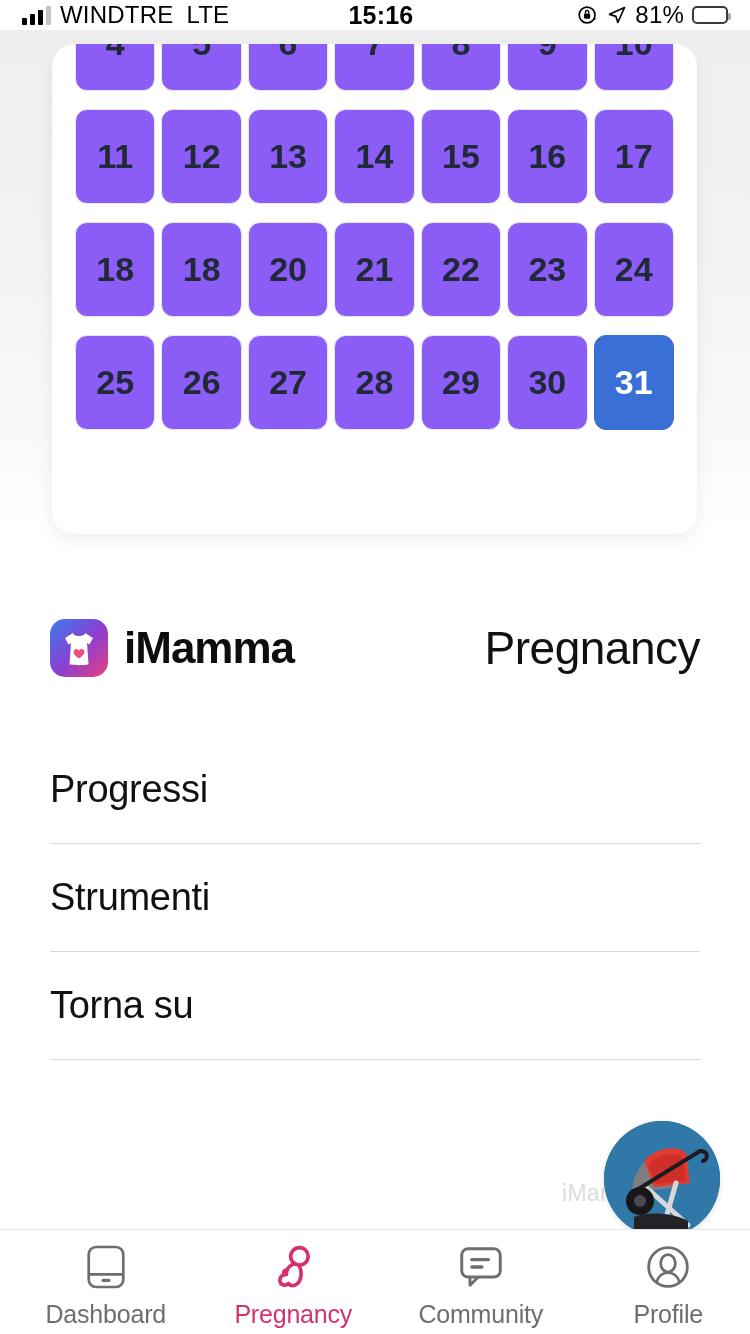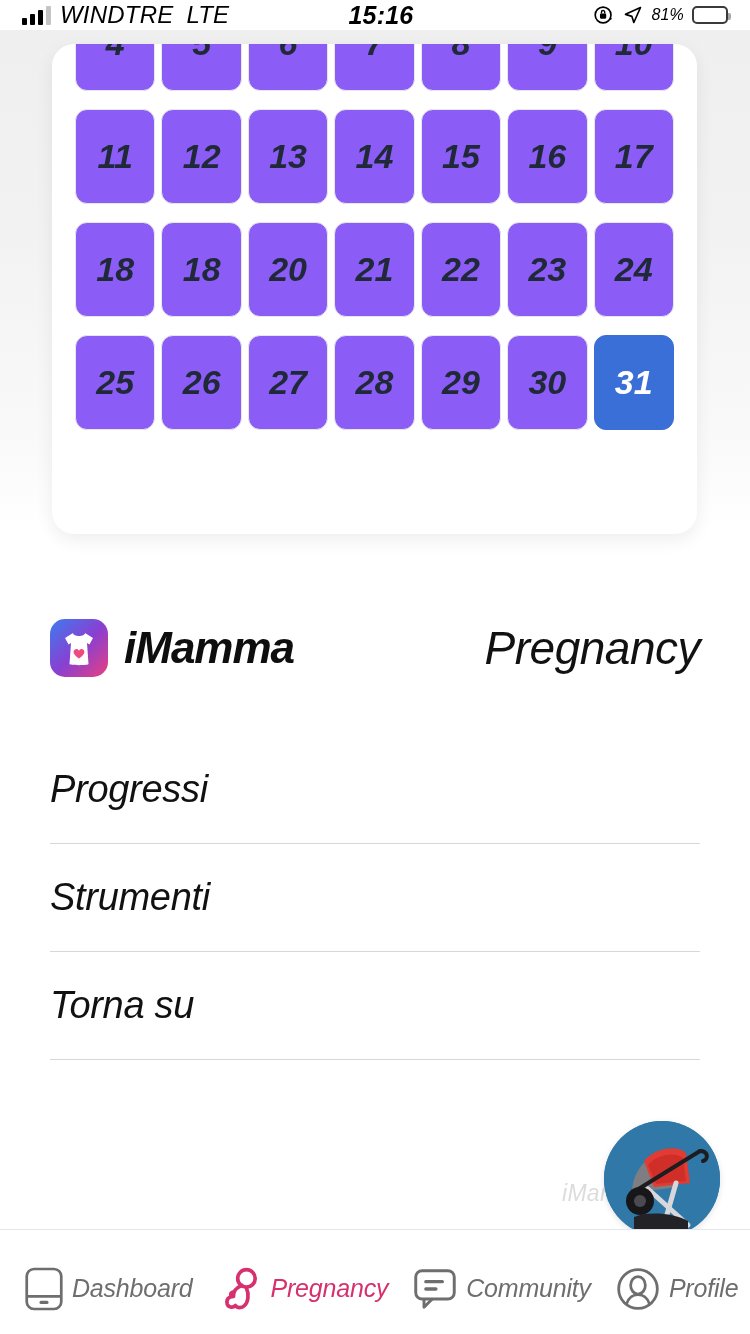--- a/index.html
+++ b/index.html
@@ -2,21 +2,21 @@
 <html><head>
 <meta charset="utf-8">
 <style>
   * { margin:0; padding:0; box-sizing:border-box; }
   html, body {
     width:750px; height:1334px;
     font-family:"Liberation Sans", sans-serif;
     background:#ffffff;
     overflow:hidden;
   }
-  #screen { position:relative; width:750px; height:1334px; background:#ffffff;font-style:italic; }
+  #screen { position:relative; width:750px; height:1334px; background:#ffffff; }
 
   
   .statusbar{
     position:absolute; top:0; left:0; width:750px; height:30px;
     display:flex; align-items:center; padding:0 22px;
     font-size:23px; color:#000; letter-spacing:.2px;
   }
   .sb-left{ display:flex; align-items:center; gap:9px; flex:1; }
   .signal{ display:flex; align-items:flex-end; gap:3px; height:19px; }
   .signal i{ display:block; width:5px; background:#000; border-radius:1px; }
@@ -24,21 +24,21 @@
   .signal i:nth-child(2){ height:11px; }
   .signal i:nth-child(3){ height:15px; }
   .signal i:nth-child(4){ height:19px; background:#c4c4c4; }
   .carrier{ font-size:24px; }
   .lte{ font-size:24px; margin-left:4px; }
   .sb-center{ position:absolute; left:12px; right:0; text-align:center;
     font-size:25px; font-weight:bold; pointer-events:none; }
   .sb-right{ display:flex; align-items:center; justify-content:flex-end; gap:8px; flex:1; z-index:2; }
   .rot-lock{ width:22px; height:22px; }
   .loc-arrow{ width:20px; height:20px; }
-  .batt-pct{ font-size:16px; }
+  .batt-pct{ font-size:24px; }
   .battery{ position:relative; width:36px; height:18px; border:2px solid #3a3a3a;
     border-radius:5px; padding:2px; }
   .battery .fill{ height:100%; width:81%; background:#000; border-radius:2px; }
   .battery:after{ content:""; position:absolute; right:-5px; top:5px; width:3px; height:7px;
     background:#a8a8a8; border-radius:0 2px 2px 0; }
 
   
   .cal-bg{
     position:absolute; top:30px; left:0; width:750px; height:497px;
     background:linear-gradient(180deg,#efefef 0%,#f2f2f2 40%,#fafafa 85%,#ffffff 100%);
@@ -105,21 +105,21 @@
   }
   .ad-bubble svg{ display:block; width:116px; height:116px; }
 
   
   .tabbar{
     position:absolute; bottom:0; left:0; width:750px; height:105px;
     background:#fff; border-top:1px solid #e3e6ea;
     display:flex; align-items:flex-start;
   }
   .tab{
-    flex:1; height:105px; display:flex; 
+    flex:1; height:105px; display:flex; flex-direction:column;
     align-items:center; justify-content:flex-start; padding-top:12px; gap:8px;padding-left:24px;
   }
   .tab .ticon{ height:50px; display:flex; align-items:center; justify-content:center; }
   .tab .tlabel{ font-size:25px; color:#6e6e6e; letter-spacing:-.2px; }
   .tab.active .tlabel{ color:#d6316e; }
 </style>
 </head>
 <body>
 
 <div id="screen">

